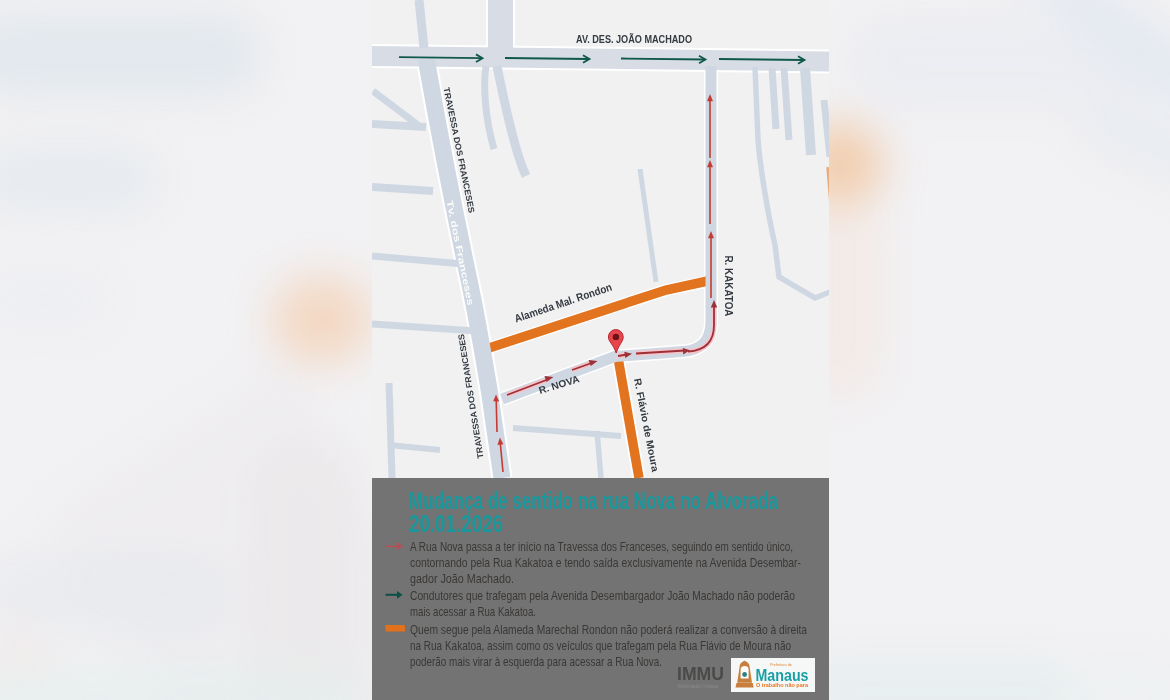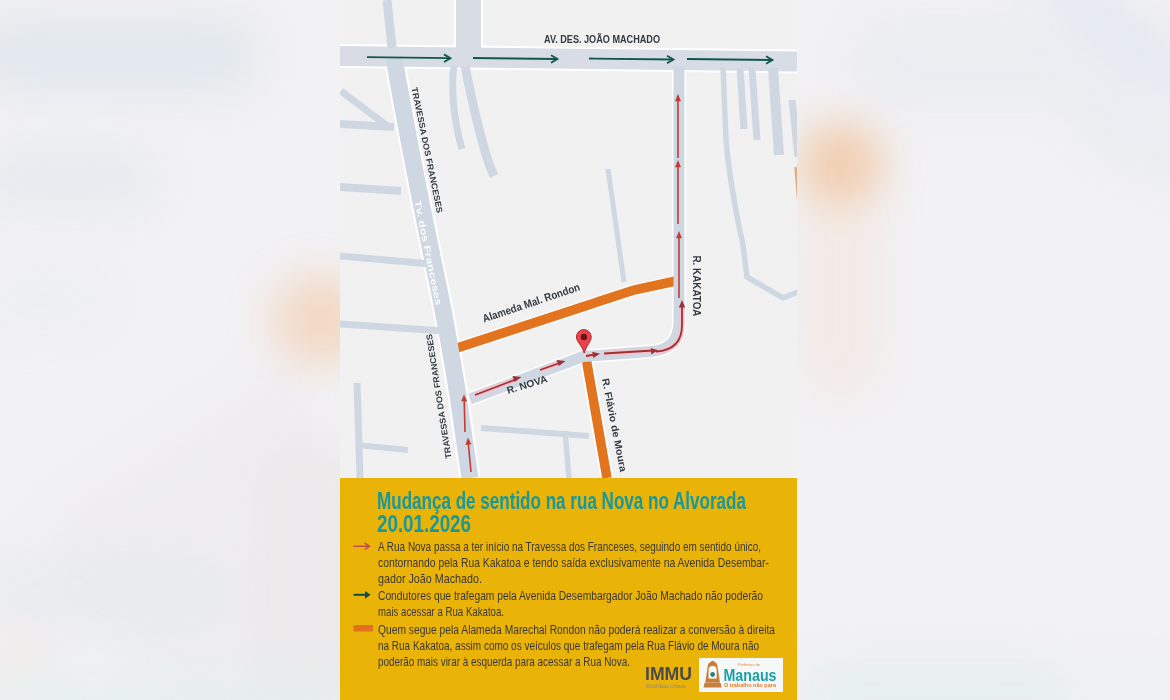--- a/index.html
+++ b/index.html
@@ -1,21 +1,21 @@
 <!DOCTYPE html>
 <html><head>
 <meta charset="utf-8">
 <style>
 html,body{margin:0;padding:0}
 #stage{position:relative;width:1170px;height:700px;overflow:hidden;background:#f2f1f3;font-family:"Liberation Sans",sans-serif}
 #bg{position:absolute;left:0;top:0;width:1170px;height:700px;filter:blur(20px)}
 #bg div{position:absolute}
-#panel{position:absolute;left:340px;top:0;width:457px;height:700px}
+#panel{position:absolute;left:372px;top:0;width:457px;height:700px}
 #mapwrap{position:absolute;left:0;top:0}
-#infowrap{position:absolute;left:0;top:478px;width:457px;height:222px;background:#eab308}
+#infowrap{position:absolute;left:0;top:478px;width:457px;height:222px;background:#737373}
 </style>
 </head>
 <body>
 <div id="stage">
   <div id="bg">
     <div style="left:-30px;top:15px;width:290px;height:80px;background:#dfe6ec;opacity:.85;border-radius:45px"></div>
     <div style="left:-20px;top:148px;width:175px;height:62px;background:#e2e8ee;opacity:.75;border-radius:35px"></div>
     <div style="left:-20px;top:272px;width:125px;height:55px;background:#e9edf2;opacity:.55;border-radius:30px"></div>
     <div style="left:272px;top:276px;width:100px;height:88px;background:#f4c59c;opacity:.55;border-radius:50%"></div>
     <div style="left:120px;top:410px;width:290px;height:380px;background:#ebeaed;opacity:.5;transform:rotate(-33deg)"></div>

